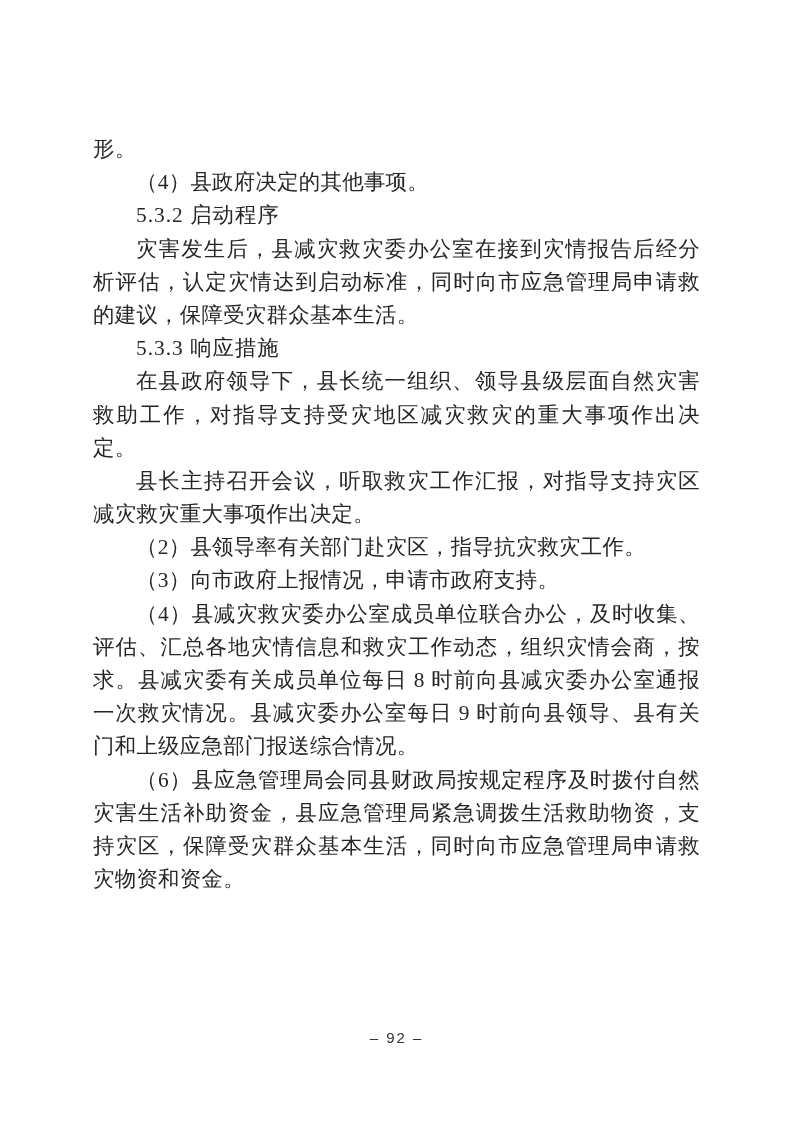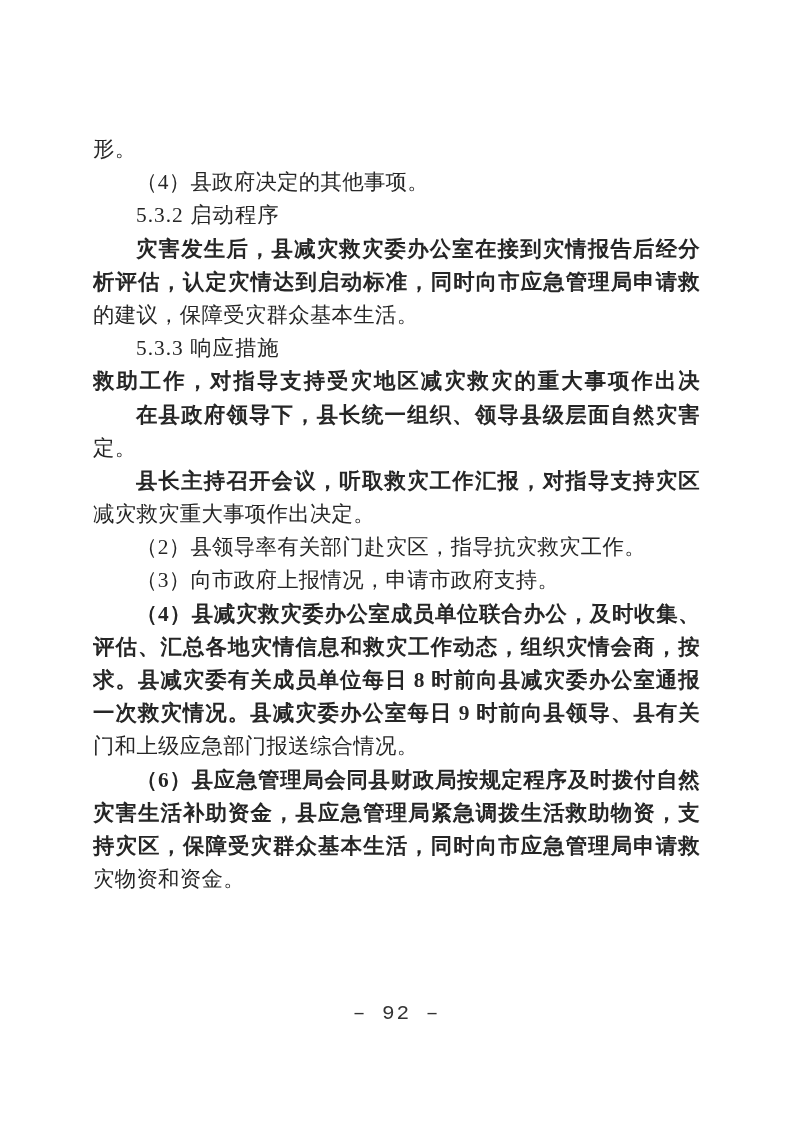--- a/index.html
+++ b/index.html
@@ -31,52 +31,51 @@
     white-space: pre-wrap;
   }
   
   .ind {
     text-indent: 43px;
   }
   
   .fill {
     text-align: justify;
     text-align-last: justify;
-    font-weight: bold;
   }
   
   .head {
     letter-spacing: 1px;
   }
   .pagenum {
     position: absolute;
-    top: 1002px;
+    top: 1029px;
     left: 0;
     width: 100%;
     text-align: center;
-    font-size: 21px;
+    font-size: 15px;
     letter-spacing: 2px;
     color: #333333;
-    font-family: Liberation Mono, monospace;
+    font-family: Liberation Sans, sans-serif;
   }
 </style>
 </head>
 <body>
 
 <div class="page">
   <div class="textblock">
     <div class="ln">形。</div>
     <div class="ln ind">（4）县政府决定的其他事项。</div>
     <div class="ln ind head">5.3.2 启动程序</div>
     <div class="ln ind fill">灾害发生后，县减灾救灾委办公室在接到灾情报告后经分</div>
     <div class="ln fill">析评估，认定灾情达到启动标准，同时向市应急管理局申请救</div>
     <div class="ln">的建议，保障受灾群众基本生活。</div>
     <div class="ln ind head">5.3.3 响应措施</div>
+    <div class="ln ind fill">在县政府领导下，县长统一组织、领导县级层面自然灾害</div>
     <div class="ln fill">救助工作，对指导支持受灾地区减灾救灾的重大事项作出决</div>
-    <div class="ln ind fill">在县政府领导下，县长统一组织、领导县级层面自然灾害</div>
     <div class="ln">定。</div>
     <div class="ln ind fill">县长主持召开会议，听取救灾工作汇报，对指导支持灾区</div>
     <div class="ln">减灾救灾重大事项作出决定。</div>
     <div class="ln ind">（2）县领导率有关部门赴灾区，指导抗灾救灾工作。</div>
     <div class="ln ind">（3）向市政府上报情况，申请市政府支持。</div>
     <div class="ln ind fill">（4）县减灾救灾委办公室成员单位联合办公，及时收集、</div>
     <div class="ln fill">评估、汇总各地灾情信息和救灾工作动态，组织灾情会商，按</div>
     <div class="ln fill">求。县减灾委有关成员单位每日 8 时前向县减灾委办公室通报</div>
     <div class="ln fill">一次救灾情况。县减灾委办公室每日 9 时前向县领导、县有关部</div>
     <div class="ln">门和上级应急部门报送综合情况。</div>

